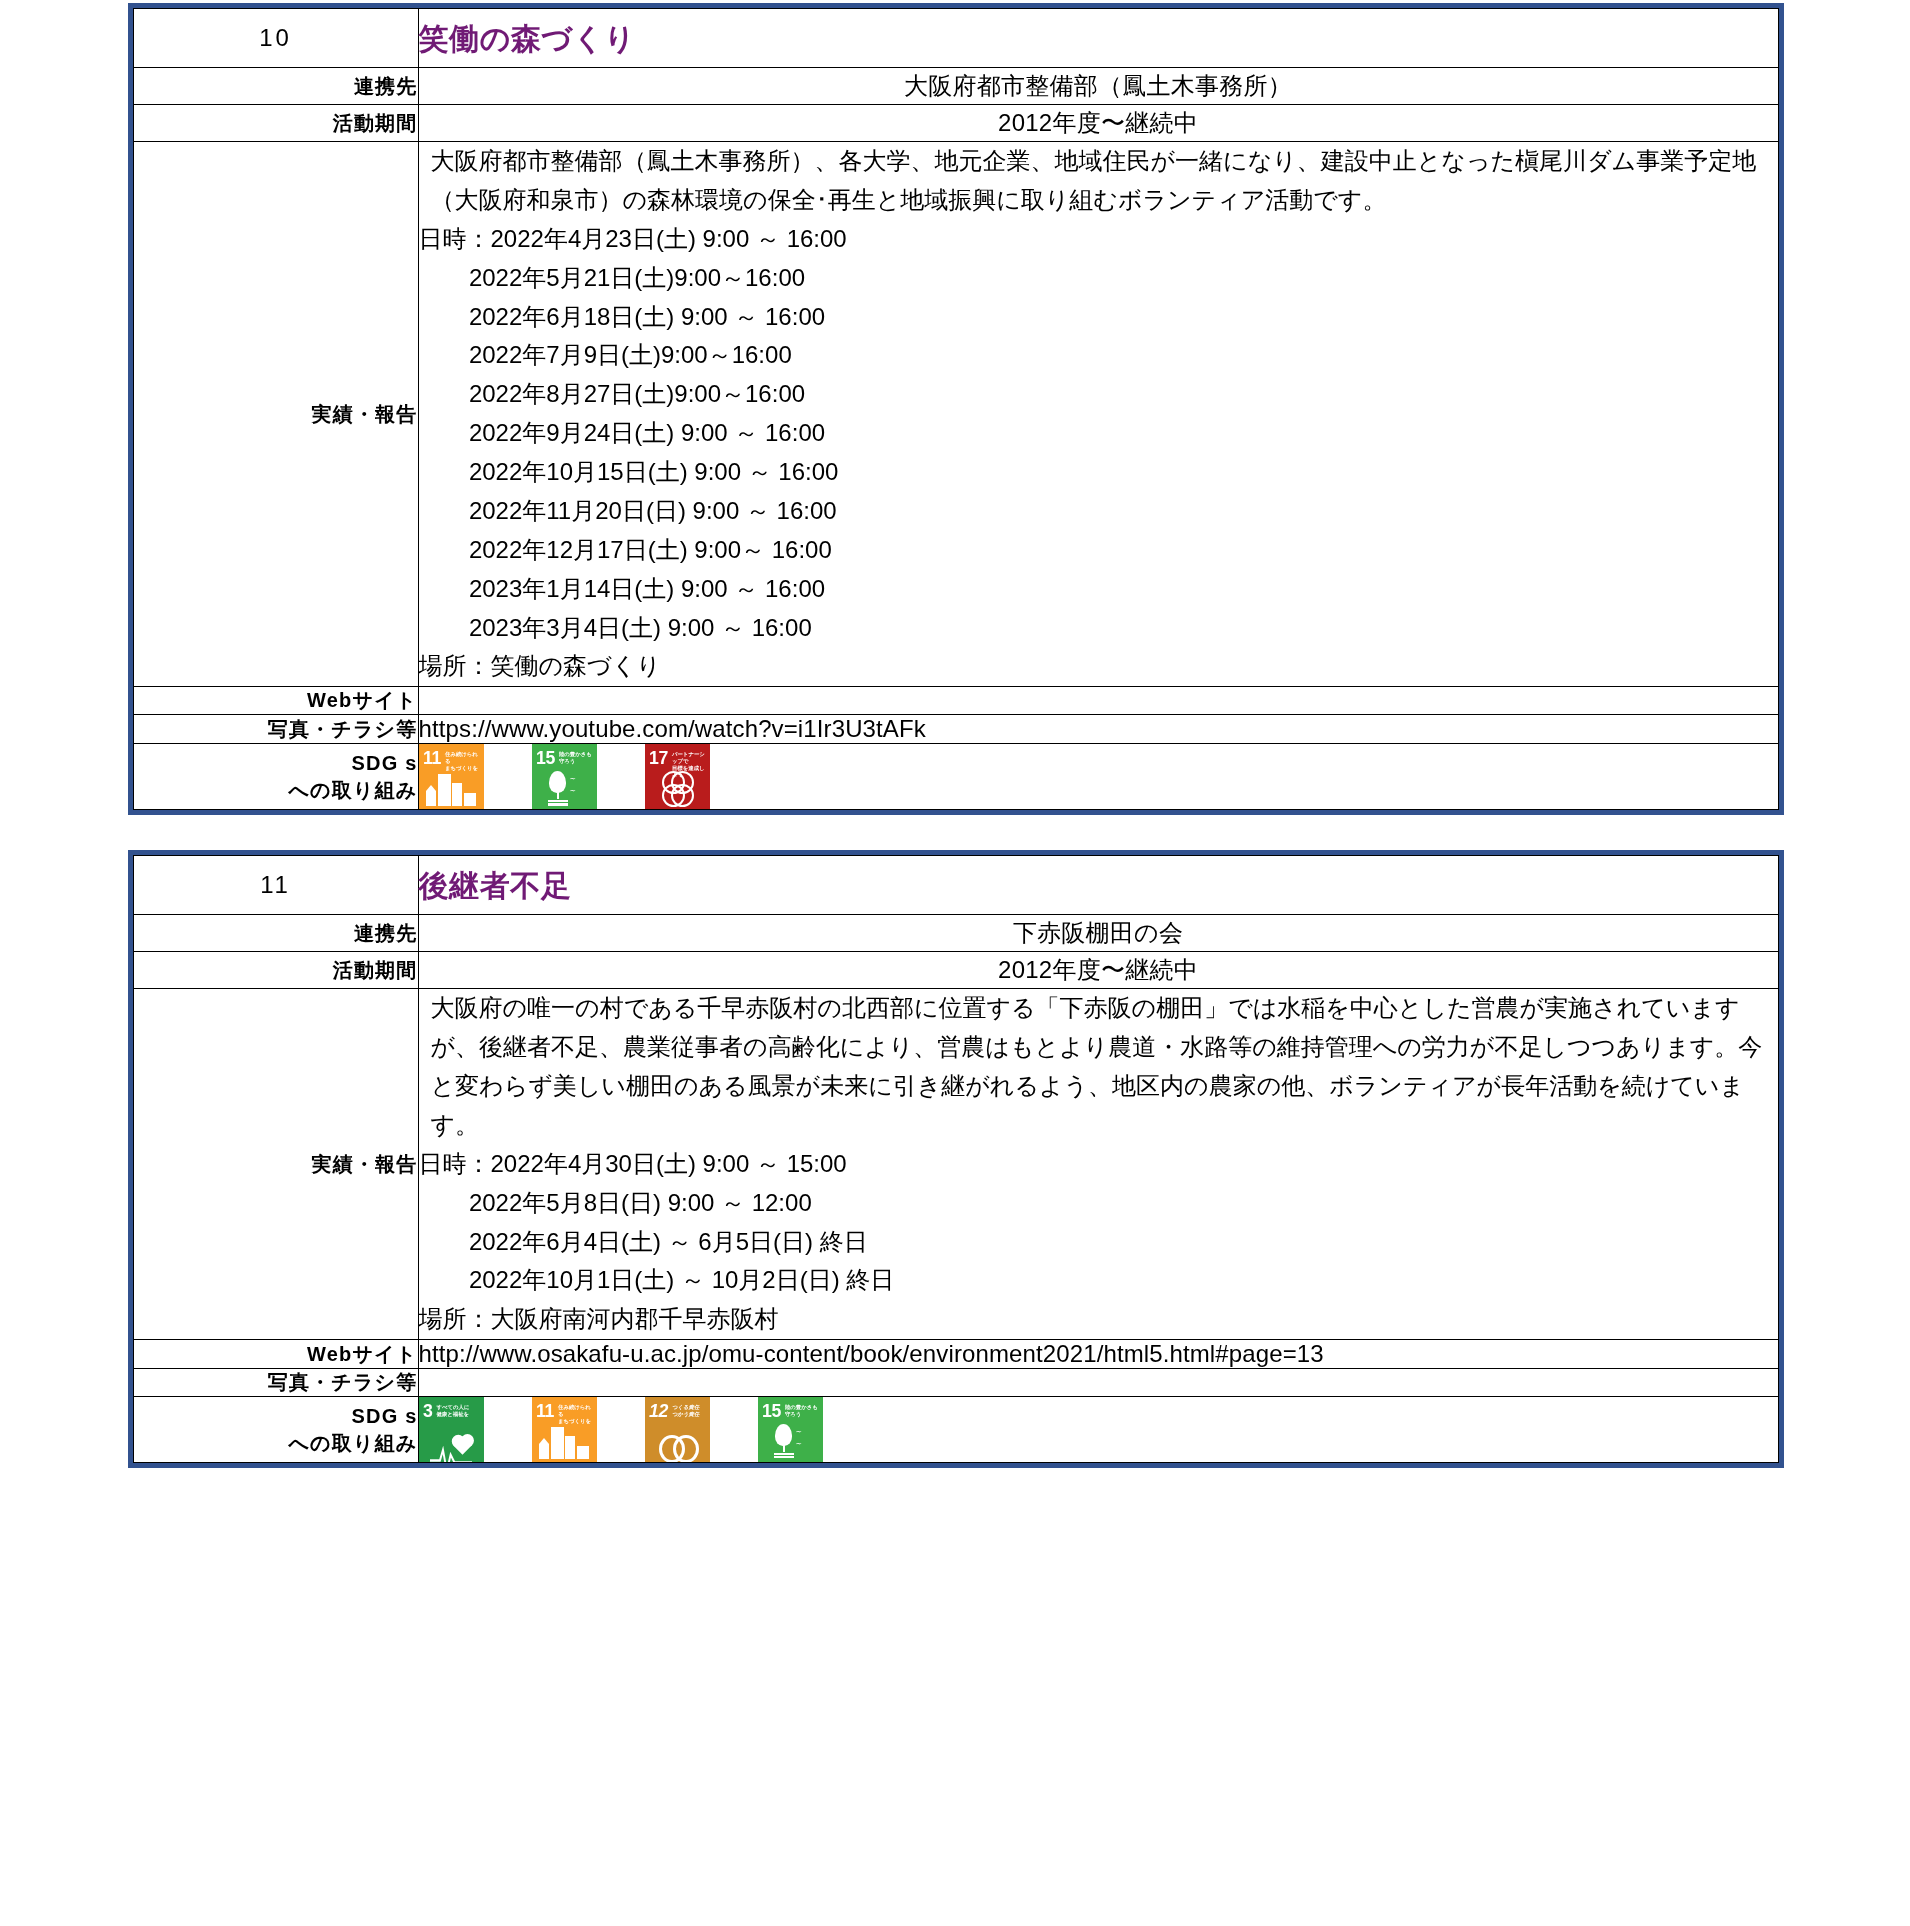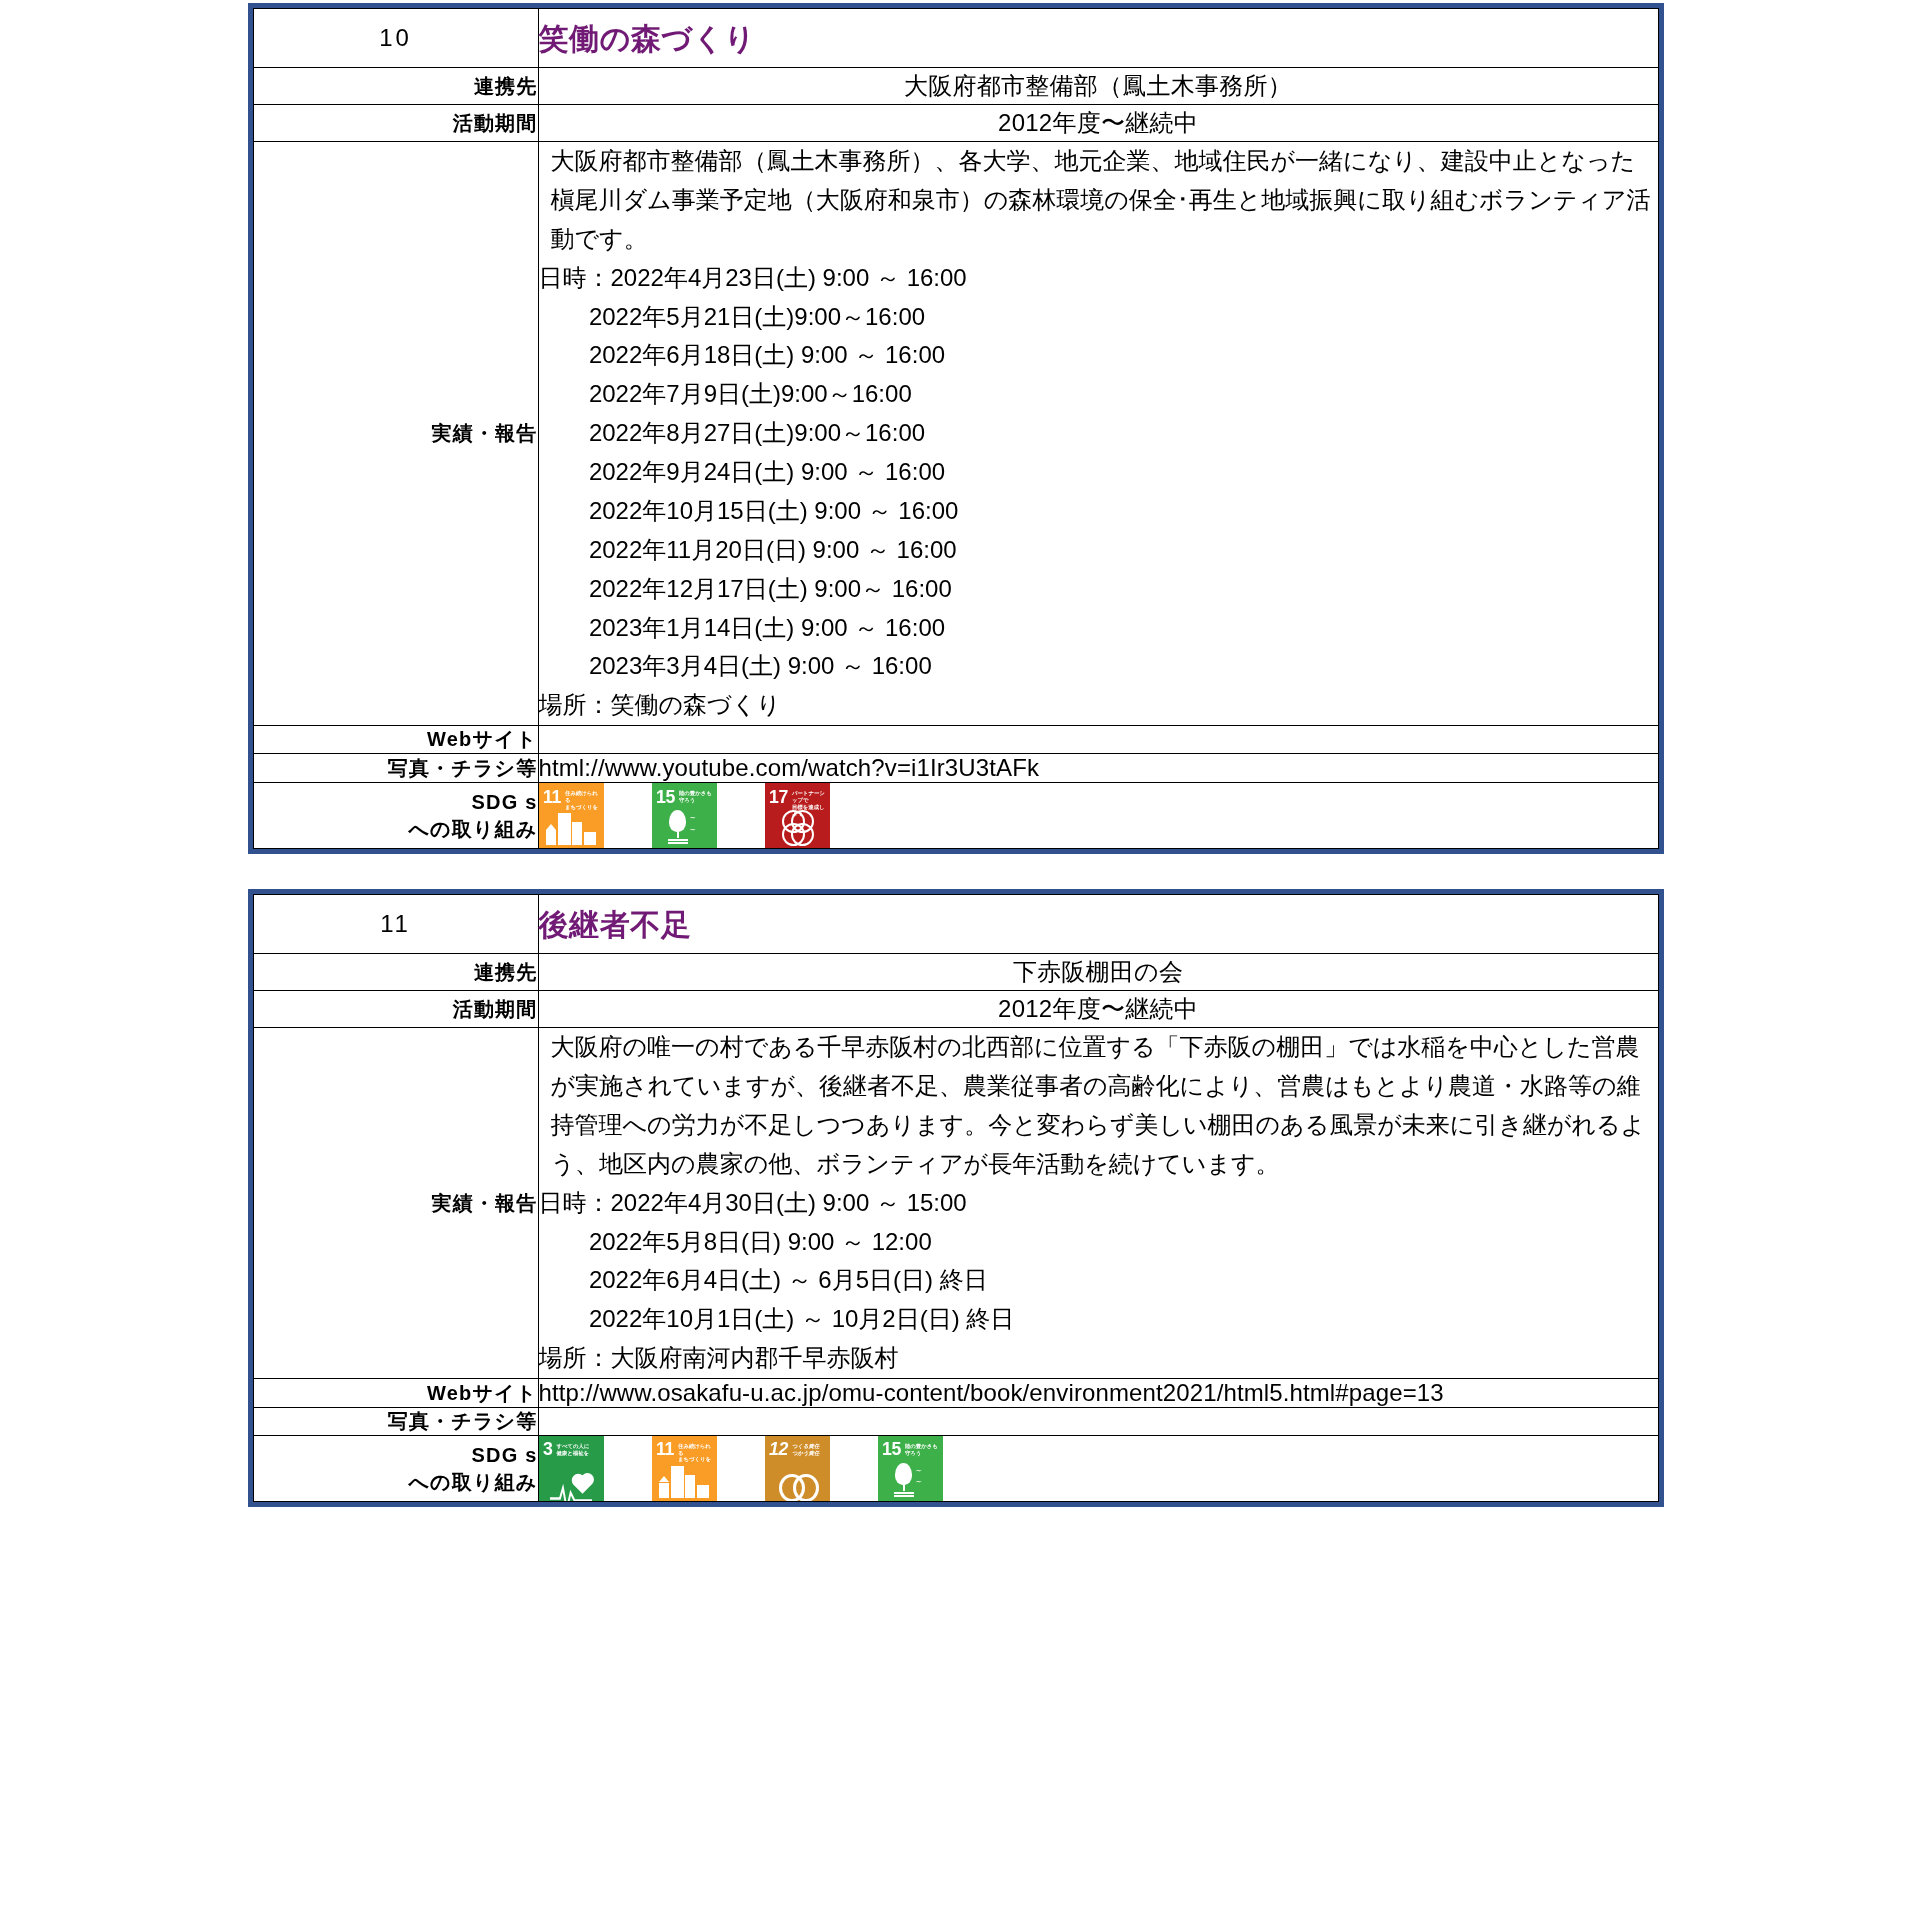--- a/index.html
+++ b/index.html
@@ -21,21 +21,21 @@
     height: 2211px;
     box-sizing: border-box;
     padding: 0 0 0 0;
   }
 
   .card {
     box-sizing: border-box;
     border: 5.4px solid #32528f;
     background: #ffffff;
     margin: 0 auto;
-    width: 1416px;
+    width: 1656px;
   }
 
   .card-1 { margin-top: 3.1px; }
   .card-2 { margin-top: 35px; }
 
   table.rec {
     width: 100%;
     border-collapse: collapse;
     table-layout: fixed;
   }
@@ -278,21 +278,21 @@
               </div>
             <div>場所：笑働の森づくり</div>
           </td>
         </tr>
         <tr>
           <td class="lbl">Webサイト</td>
           <td class="url-cell"></td>
         </tr>
         <tr>
           <td class="lbl">写真・チラシ等</td>
-          <td class="url-cell">html://www.youtube.com/watch?v=i1Ir3U3tAFk</td>
+          <td class="url-cell">https://www.youtube.com/watch?v=i1Ir3U3tAFk</td>
         </tr>
         <tr>
           <td class="lbl">
             <span class="sub">SDG s</span>
             <span class="sub">への取り組み</span>
           </td>
           <td class="sdg-cell">
             <div class="sdg-row">
                 <div class="sdg sdg-11" style="background: rgb(249, 157, 38);">
                   <div class="topline">

